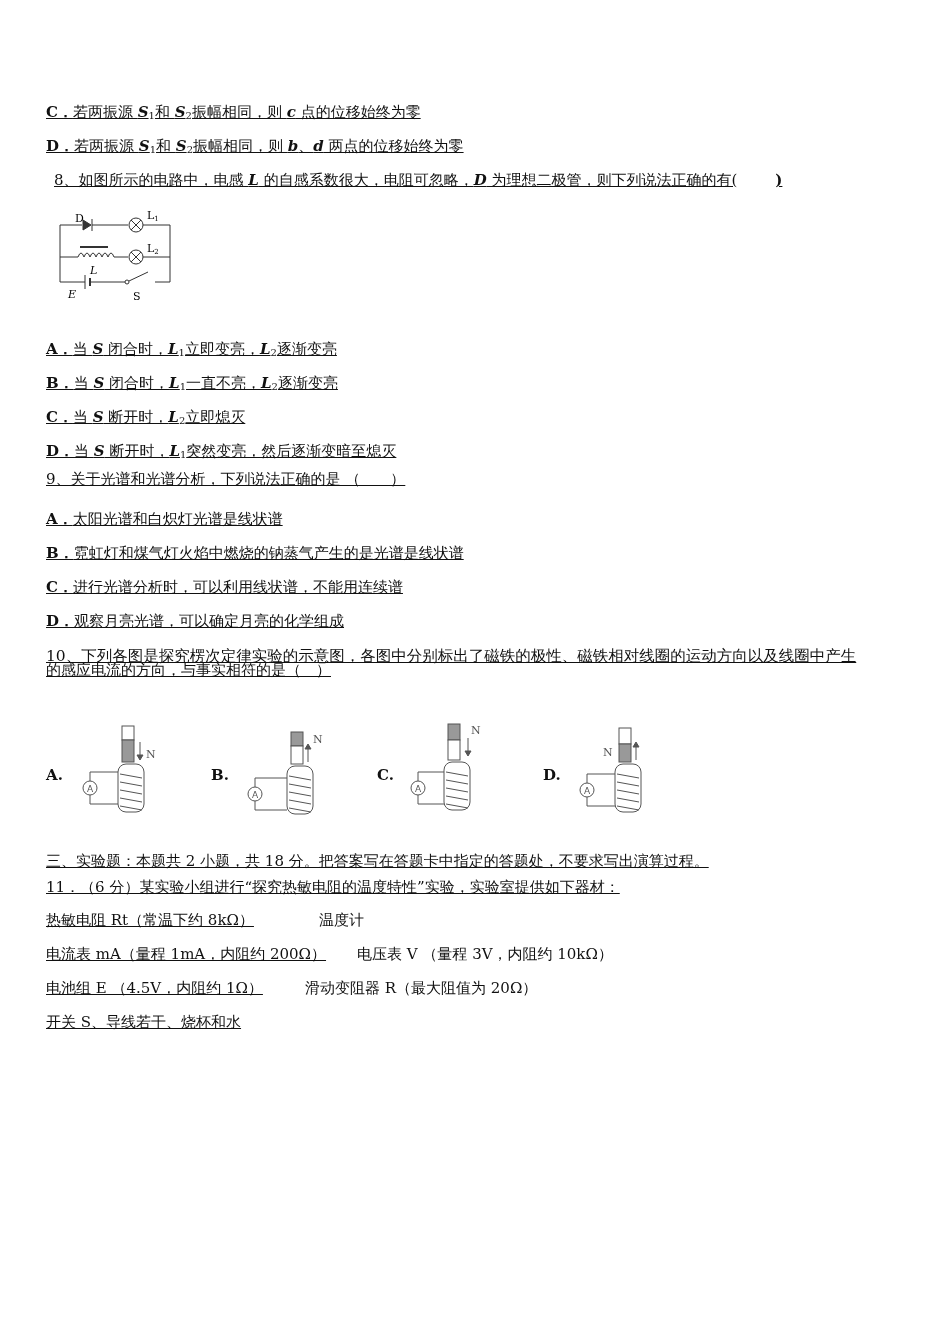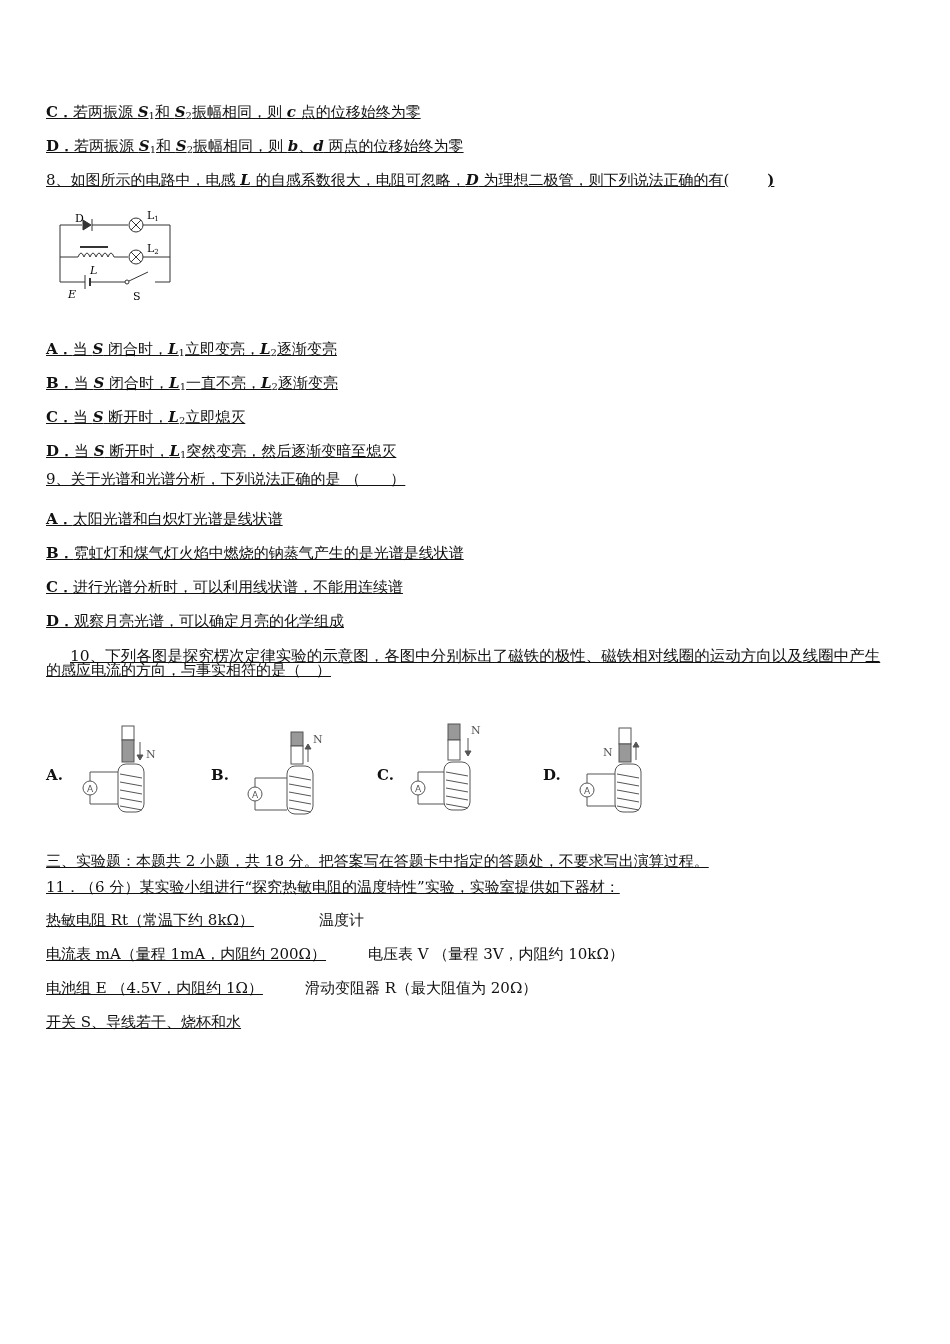--- a/index.html
+++ b/index.html
@@ -16,21 +16,21 @@
 <body>
 
 <div class="line" style="top:102px;">
   <span class="b">C．</span><span>若两振源 </span><span class="i">S</span><sub>1</sub><span>和 </span><span class="i">S</span><sub>2</sub><span>振幅相同，则 </span><span class="i">c</span><span> 点的位移始终为零</span>
 </div>
 
 <div class="line" style="top:136px;">
   <span class="b">D．</span><span>若两振源 </span><span class="i">S</span><sub>1</sub><span>和 </span><span class="i">S</span><sub>2</sub><span>振幅相同，则 </span><span class="i">b</span><span>、</span><span class="i">d</span><span> 两点的位移始终为零</span>
 </div>
 
-<div class="line" style="top:170px;">
+<div class="line" style="top:170px;margin-left:8px;">
   <span>8、如图所示的电路中，电感 </span><span class="i">L</span><span> 的自感系数很大，电阻可忽略，</span><span class="i">D</span><span> 为理想二极管，则下列说法正确的有(</span><span style="display:inline-block;width:38px;"></span><span class="b">)</span>
 </div>
 
 <svg class="fig" style="left:50px;top:205px;" width="130" height="100" viewBox="0 0 130 100">
   <g stroke="#333" stroke-width="1" fill="none">
 
     <line x1="10" y1="20" x2="10" y2="77"></line>
     <line x1="120" y1="20" x2="120" y2="77"></line>
 
     <line x1="10" y1="20" x2="32" y2="20"></line>
@@ -79,21 +79,21 @@
 <div class="line" style="top:441px;">
   <span class="b">D．</span><span>当 </span><span class="i">S</span><span> 断开时，</span><span class="i">L</span><sub>1</sub><span>突然变亮，然后逐渐变暗至熄灭</span>
 </div>
 
 <div class="line" style="top:469px;">9、关于光谱和光谱分析，下列说法正确的是 （　　）</div>
 <div class="line" style="top:509px;text-align:right;"><span class="b">A．</span><span>太阳光谱和白炽灯光谱是线状谱</span></div>
 <div class="line" style="top:543px;"><span class="b">B．</span><span>霓虹灯和煤气灯火焰中燃烧的钠蒸气产生的是光谱是线状谱</span></div>
 <div class="line" style="top:577px;"><span class="b">C．</span><span>进行光谱分析时，可以利用线状谱，不能用连续谱</span></div>
 <div class="line" style="top:611px;"><span class="b">D．</span><span>观察月亮光谱，可以确定月亮的化学组成</span></div>
 
-<div class="line" style="top:646px;font-size:15.5px;margin-left:24px;">10、下列各图是探究楞次定律实验的示意图，各图中分别标出了磁铁的极性、磁铁相对线圈的运动方向以及线圈中产生</div>
+<div class="line" style="top:646px;font-size:15.5px;">10、下列各图是探究楞次定律实验的示意图，各图中分别标出了磁铁的极性、磁铁相对线圈的运动方向以及线圈中产生</div>
 <div class="line" style="top:660px;">的感应电流的方向，与事实相符的是（　）</div>
 
 <div class="optlabel" style="left:46px;top:766px;">A.</div>
 <svg class="fig" style="left:78px;top:722px;" width="90" height="92" viewBox="0 0 90 92">
   <g stroke="#555" stroke-width="1" fill="none">
     <rect x="44" y="4" width="12" height="14" fill="#fff"></rect>
     <rect x="44" y="18" width="12" height="22" fill="#999"></rect>
     <line x1="62" y1="20" x2="62" y2="36"></line>
       <polygon points="59,33 65,33 62,38" fill="#555"></polygon>
     <rect x="40" y="42" width="26" height="48" rx="8" fill="#fff"></rect>
@@ -161,18 +161,18 @@
   <text x="28" y="34" font-size="11" fill="#555" font-family="DejaVu Serif, serif">N</text>
 </svg>
 
 <div class="line" style="top:851px;">三、实验题：本题共 2 小题，共 18 分。把答案写在答题卡中指定的答题处，不要求写出演算过程。</div>
 
 <div class="line" style="top:877px;">11．（6 分）某实验小组进行“探究热敏电阻的温度特性”实验，实验室提供如下器材：</div>
 <div class="line" style="top:910px;">
   <span>热敏电阻 Rt（常温下约 8kΩ）</span><span style="position:absolute;left:273px;">温度计</span>
 </div>
 <div class="line" style="top:944px;">
-  <span>电流表 mA（量程 1mA，内阻约 200Ω）</span><span style="position:absolute;left:311px;margin-left:11px;">电压表 V （量程 3V，内阻约 10kΩ）</span>
+  <span>电流表 mA（量程 1mA，内阻约 200Ω）</span><span style="position:absolute;left:311px;">电压表 V （量程 3V，内阻约 10kΩ）</span>
 </div>
 <div class="line" style="top:978px;">
   <span>电池组 E （4.5V，内阻约 1Ω）</span><span style="position:absolute;left:259px;">滑动变阻器 R（最大阻值为 20Ω）</span>
 </div>
 <div class="line" style="top:1012px;">开关 S、导线若干、烧杯和水</div>
 
 </body></html>

